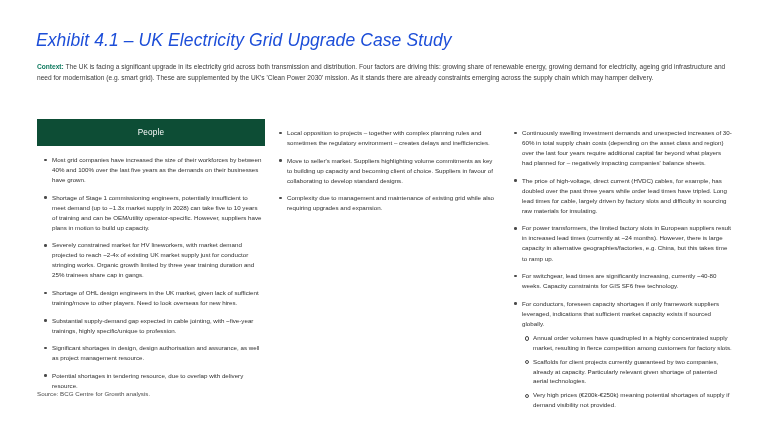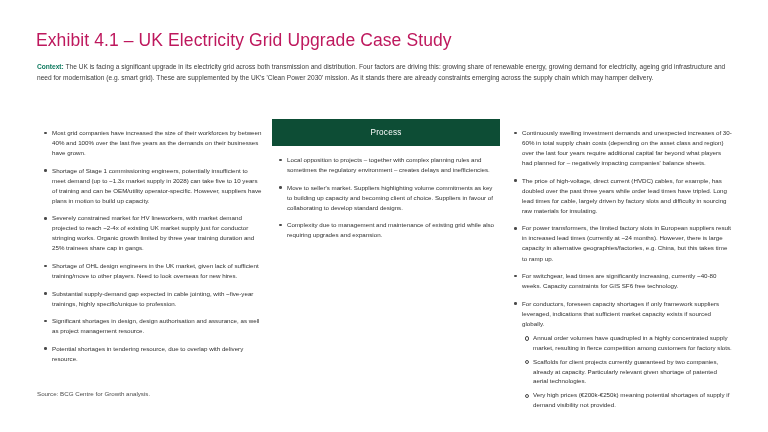--- a/index.html
+++ b/index.html
@@ -16,23 +16,24 @@
     position: relative;
     width: 768px;
     height: 432px;
     padding: 0;
   }
   .title {
     position: absolute;
     left: 36px;
     top: 30px;
     font-size: 17.5px;
-    color: #be185d;
+    color: #1d4ed8;
     font-weight: 400;
     letter-spacing: 0.1px;
+    font-style: italic;
   }
   .context {
     position: absolute;
     left: 37px;
     top: 62px;
     width: 698px;
     font-size: 6.6px;
     line-height: 1.62;
     color: #3b3b3b;
   }
@@ -123,35 +124,35 @@
 
   <div class="title">Exhibit 4.1 – UK Electricity Grid Upgrade Case Study</div>
 
   <div class="context">
     <span class="lbl">Context:</span><span> The UK is facing a significant upgrade in its electricity grid across both transmission and distribution. Four factors are driving this: growing share of renewable energy, growing demand for electricity, ageing grid infrastructure and need for modernisation (e.g. smart grid). These are supplemented by the UK's 'Clean Power 2030' mission. As it stands there are already constraints emerging across the supply chain which may hamper delivery.</span>
   </div>
 
   <div class="columns">
 
     <div class="col">
+      <div class="col-head">People</div>
       <div class="col-body">
         <ul class="lvl1">
           <li>Most grid companies have increased the size of their workforces by between 40% and 100% over the last five years as the demands on their businesses have grown.</li>
           <li>Shortage of Stage 1 commissioning engineers, potentially insufficient to meet demand (up to ~1.3x market supply in 2028) can take five to 10 years of training and can be OEM/utility operator-specific. However, suppliers have plans in motion to build up capacity.</li>
           <li>Severely constrained market for HV lineworkers, with market demand projected to reach ~2-4x of existing UK market supply just for conductor stringing works. Organic growth limited by three year training duration and 25% trainees share cap in gangs.</li>
           <li>Shortage of OHL design engineers in the UK market, given lack of sufficient training/move to other players. Need to look overseas for new hires.</li>
           <li>Substantial supply-demand gap expected in cable jointing, with ~five-year trainings, highly specific/unique to profession.</li>
           <li>Significant shortages in design, design authorisation and assurance, as well as project management resource.</li>
           <li>Potential shortages in tendering resource, due to overlap with delivery resource.</li>
         </ul>
       </div>
     </div>
 
     <div class="col">
-      <div class="col-head">Process</div>
       <div class="col-body">
         <ul class="lvl1">
           <li>Local opposition to projects – together with complex planning rules and sometimes the regulatory environment – creates delays and inefficiencies.</li>
           <li>Move to seller's market. Suppliers highlighting volume commitments as key to building up capacity and becoming client of choice. Suppliers in favour of collaborating to develop standard designs.</li>
           <li>Complexity due to management and maintenance of existing grid while also requiring upgrades and expansion.</li>
         </ul>
       </div>
     </div>
 
     <div class="col">

